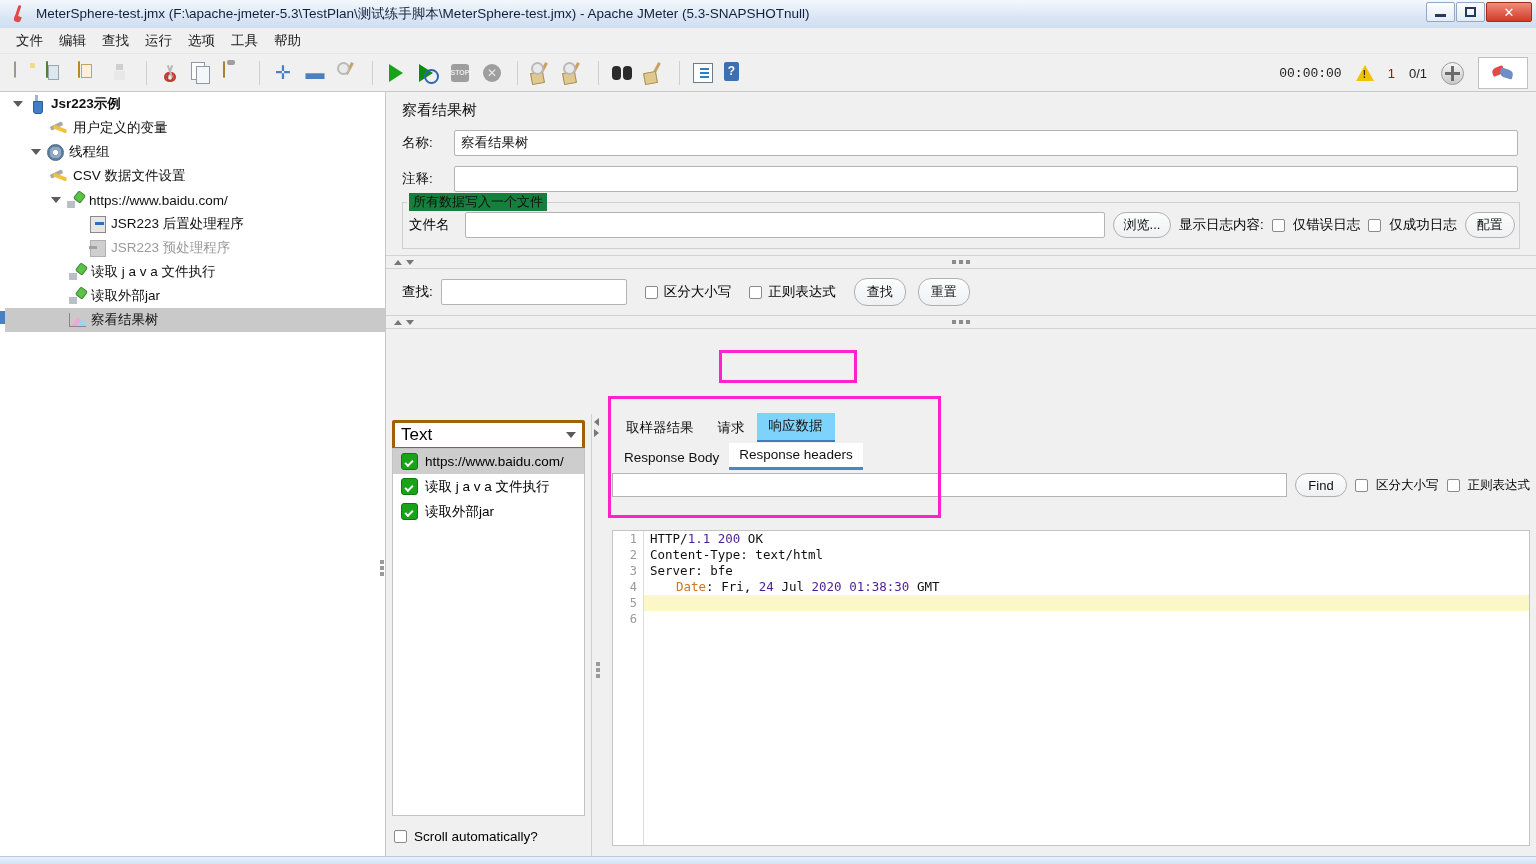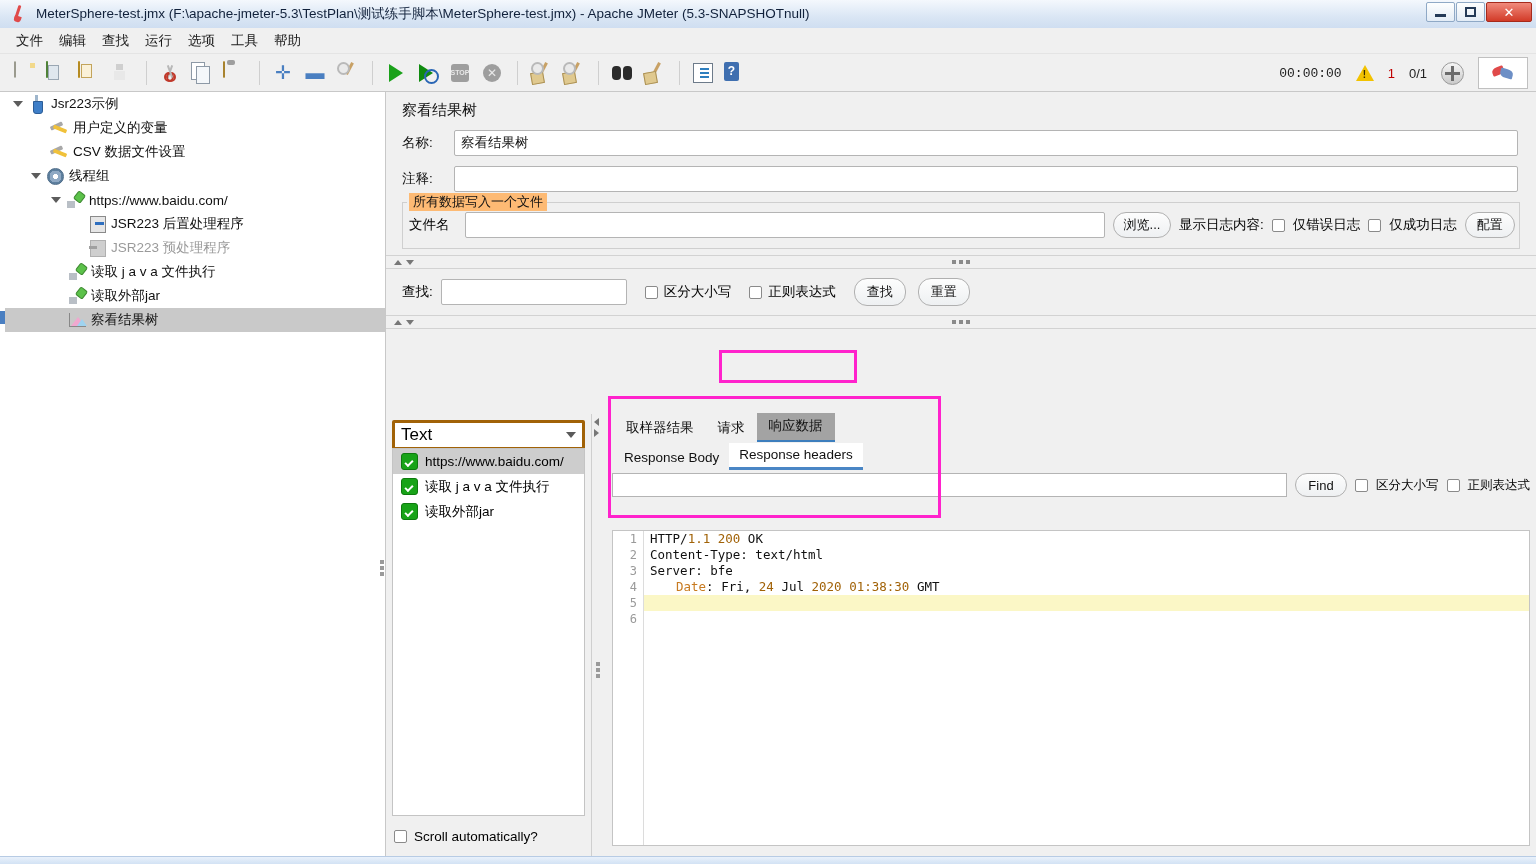--- a/index.html
+++ b/index.html
@@ -155,21 +155,21 @@
   
   .rightpane{width:1150px;height:764px;background:#f0f0f0;position:relative;overflow:hidden;}
   .panel-title{font-size:15px;color:#111;padding:9px 0 0 16px;}
   .formrow{display:flex;align-items:center;margin:10px 0 0 16px;}
   .formlabel{width:52px;font-size:13.5px;color:#111;}
   .tfield{height:26px;background:#fff;border:1px solid #b4b4b4;border-radius:2px;
      display:flex;align-items:center;padding:0 6px;font-size:13.5px;color:#111;box-sizing:border-box;}
 
   .group{margin:10px 16px 0 16px;border:1px solid #cfcfcf;border-top:none;position:relative;
      height:46px;background:transparent;}
-  .group-legend{position:absolute;top:-9px;left:6px;background:#fdba74;padding:0 4px;font-size:13px;color:#111;}
+  .group-legend{position:absolute;top:-9px;left:6px;background:#15803d;padding:0 4px;font-size:13px;color:#111;}
   .group-line-l{position:absolute;top:0;left:0;width:4px;height:1px;background:#cfcfcf;}
   .group-line-r{position:absolute;top:0;left:122px;right:0;height:1px;background:#cfcfcf;}
 
   .btn{border:1px solid #b0b0b0;border-radius:13px;background:linear-gradient(#fdfdfd,#eef0f2);
     font-size:13px;color:#111;display:flex;align-items:center;justify-content:center;box-sizing:border-box;cursor:default;}
   .cbx{width:13px;height:13px;border:1px solid #8a8a8a;background:#fff;border-radius:2px;box-sizing:border-box;flex:none;}
 
   .divbar{height:12px;background:#f0f0f0;border-top:1px solid #d2d2d2;border-bottom:1px solid #d2d2d2;
     position:relative;display:flex;align-items:center;}
   .divbar .arrs{margin-left:8px;display:flex;gap:4px;}
@@ -198,36 +198,36 @@
   .scrollauto{position:absolute;left:8px;bottom:12px;display:flex;align-items:center;gap:7px;font-size:13.5px;}
 
   .vsplit{width:12px;background:#f0f0f0;position:relative;}
   .vsplit .hd{position:absolute;top:248px;left:4px;display:flex;flex-direction:column;gap:2px;}
   .vsplit .hd i{width:4px;height:4px;background:#9a9a9a;display:block;}
   .vsplit .vtri{position:absolute;left:2px;display:flex;flex-direction:column;gap:3px;}
 
   .respane{flex:1;background:#f0f0f0;position:relative;}
   .tabs1{display:flex;align-items:flex-end;height:28px;padding-left:10px;gap:0px;}
   .tab1{padding:4px 12px 5px 12px;font-size:13.5px;color:#111;}
-  .tab1.active{background:#a3a3a3;border-bottom:2px solid #3d7ebd;}
+  .tab1.active{background:#7dd3fc;border-bottom:2px solid #3d7ebd;}
   .tabs2{display:flex;align-items:flex-end;height:28px;padding-left:10px;position:relative;}
   .tab2{padding:4px 10px 5px 10px;font-size:13.5px;color:#111;}
   .tab2.active{background:#fff;border-bottom:3px solid #4a86c5;}
   .findbar{display:flex;align-items:center;height:30px;padding:0 6px 0 8px;gap:8px;text-align:center;}
   .findinput{flex:1;height:24px;background:#fff;border:1px solid #b4b4b4;box-sizing:border-box;}
   .editor{position:absolute;left:8px;top:116px;right:6px;bottom:10px;background:#fff;border:1px solid #c4c4c4;
      box-sizing:border-box;overflow:hidden;}
   .gutter{position:absolute;left:0;top:0;width:30px;bottom:0;background:#fff;border-right:1px solid #dcdcdc;}
   .gline{height:16px;line-height:16px;text-align:right;padding-right:6px;color:#9a9a9a;
      font-family:"DejaVu Sans Mono","Liberation Mono",monospace;font-size:12px;}
   .codearea{position:absolute;left:31px;top:0;right:0;bottom:0;}
   .cline{height:16px;line-height:16px;padding-left:6px;white-space:pre;
      font-family:"DejaVu Sans Mono","Liberation Mono",monospace;font-size:12.5px;color:#101010;}
   .cline.cur{background:#fbf7c6;}
-  .num{color:#a16207;}
+  .num{color:#4c1d95;}
   .key-date{color:#c77a20;padding-left:26px;}
 
   
   .anno{position:absolute;border:3px solid #ff22cc;box-sizing:border-box;pointer-events:none;}
 
   
   .statusstrip{position:absolute;left:0;top:856px;width:1536px;height:8px;
      background:linear-gradient(#e9f1fb,#cfe0f3);border-top:1px solid #b7cbe4;}
   .watermark{position:absolute;right:8px;top:832px;font-size:17px;color:#d9d9d9;
      font-family:"Liberation Sans",sans-serif;letter-spacing:0.3px;}
@@ -364,21 +364,21 @@
 
   <div class="main">
 
     <div class="leftpane">
       <div class="lp-selbar"></div>
       <div class="lp-selbar-top"></div>
       <div class="lp-selbar-bot"></div>
 
       <div class="tree">
 
-        <div class="tnode" style="padding-left:4px;">
+        <div class="tnode" style="padding-left:4px;font-weight:bold;">
           <span class="tw">
               <span class="arrow-d"></span>
             </span>
           <span class="tico">
               <span class="ic-flask">
                 <span class="neck"></span>
                 <span class="body"></span>
               </span>
             </span>
           <span class="tlabel">Jsr223示例</span>
@@ -388,39 +388,39 @@
           <span class="tw"></span>
           <span class="tico">
               <span class="ic-wrench">
                 <span class="w"></span>
                 <span class="s"></span>
               </span>
             </span>
           <span class="tlabel">用户定义的变量</span>
         </div>
 
+        <div class="tnode" style="padding-left:22px;">
+          <span class="tw">
+              <span class="arrow-d"></span>
+            </span>
+          <span class="tico">
+              <span class="ic-gear"></span>
+            </span>
+          <span class="tlabel">线程组</span>
+        </div>
+
         <div class="tnode" style="padding-left:26px;">
           <span class="tw"></span>
           <span class="tico">
               <span class="ic-wrench">
                 <span class="w"></span>
                 <span class="s"></span>
               </span>
             </span>
           <span class="tlabel">CSV 数据文件设置</span>
-        </div>
-
-        <div class="tnode" style="padding-left:22px;">
-          <span class="tw">
-              <span class="arrow-d"></span>
-            </span>
-          <span class="tico">
-              <span class="ic-gear"></span>
-            </span>
-          <span class="tlabel">线程组</span>
         </div>
 
         <div class="tnode" style="padding-left:42px;">
           <span class="tw">
               <span class="arrow-d"></span>
             </span>
           <span class="tico">
               <span class="ic-pipette">
                 <span class="tip"></span>
                 <span class="grn"></span>

